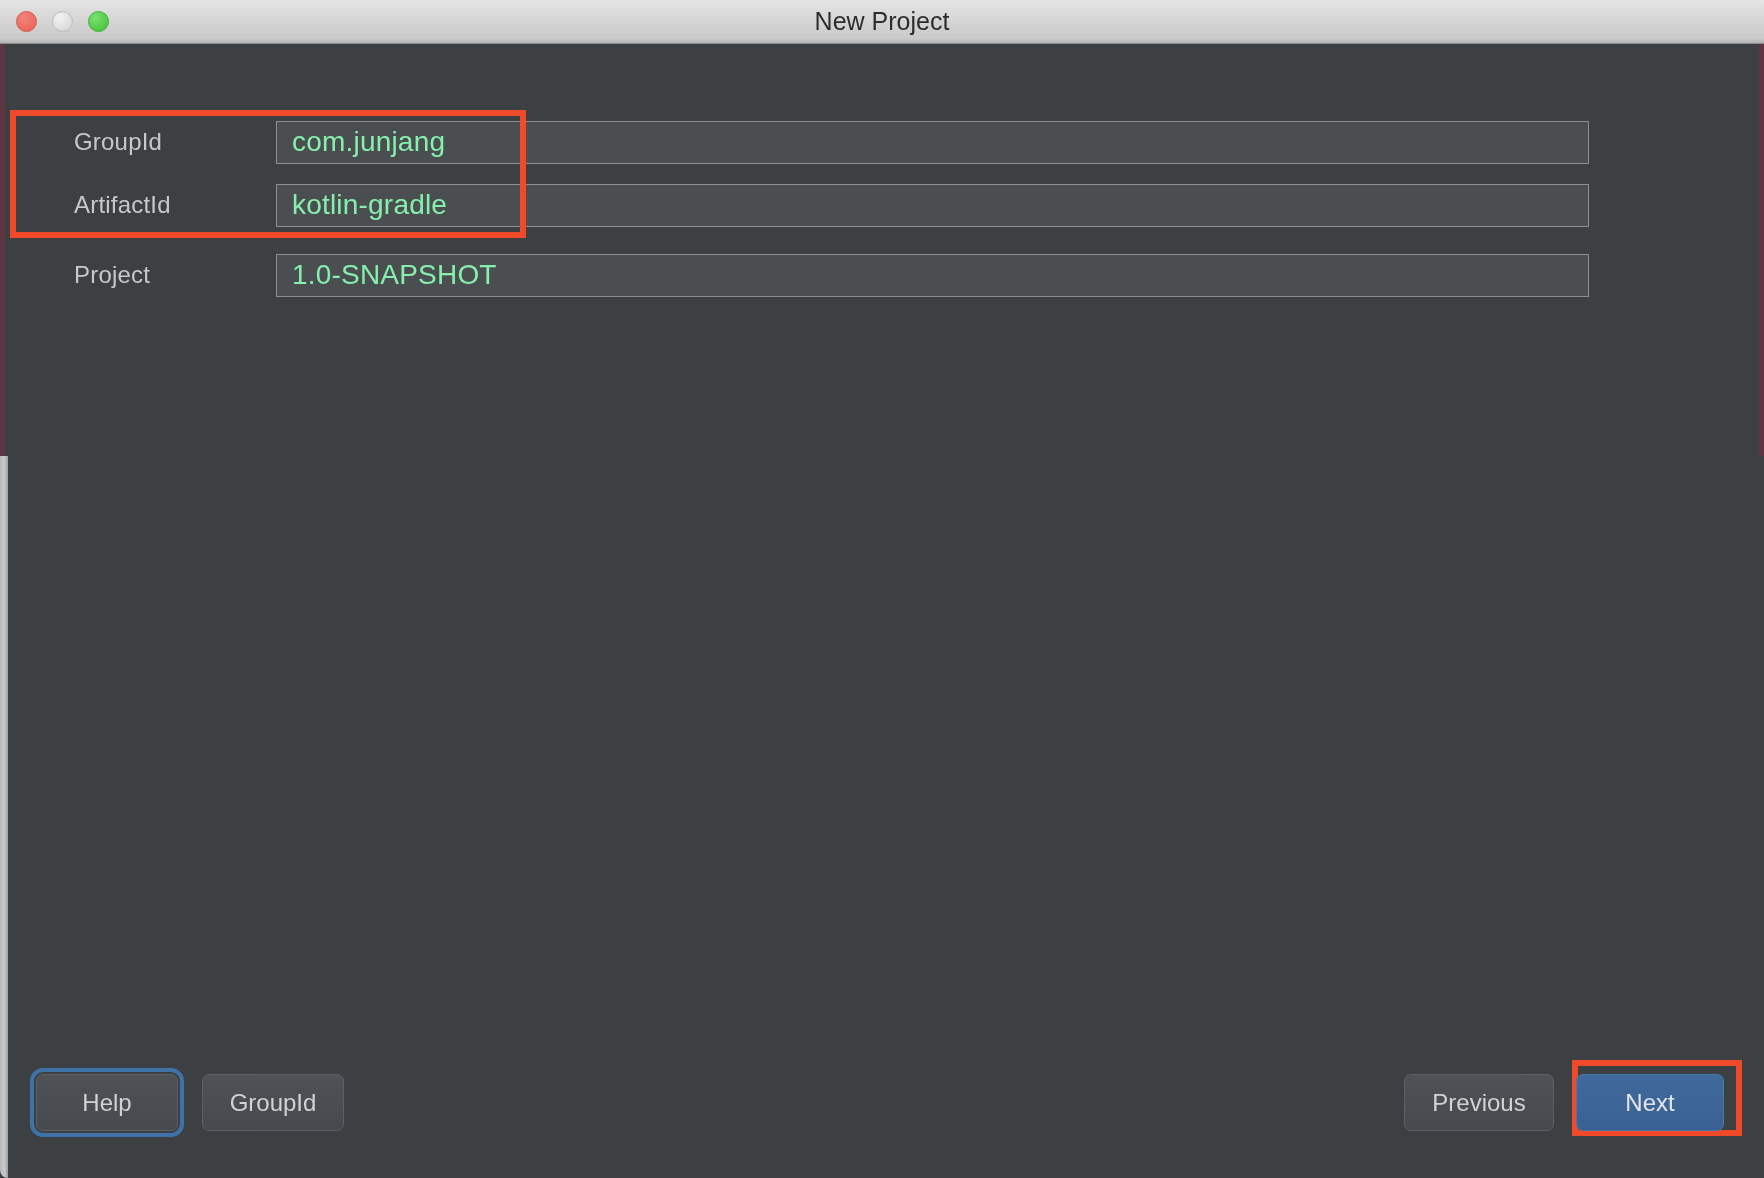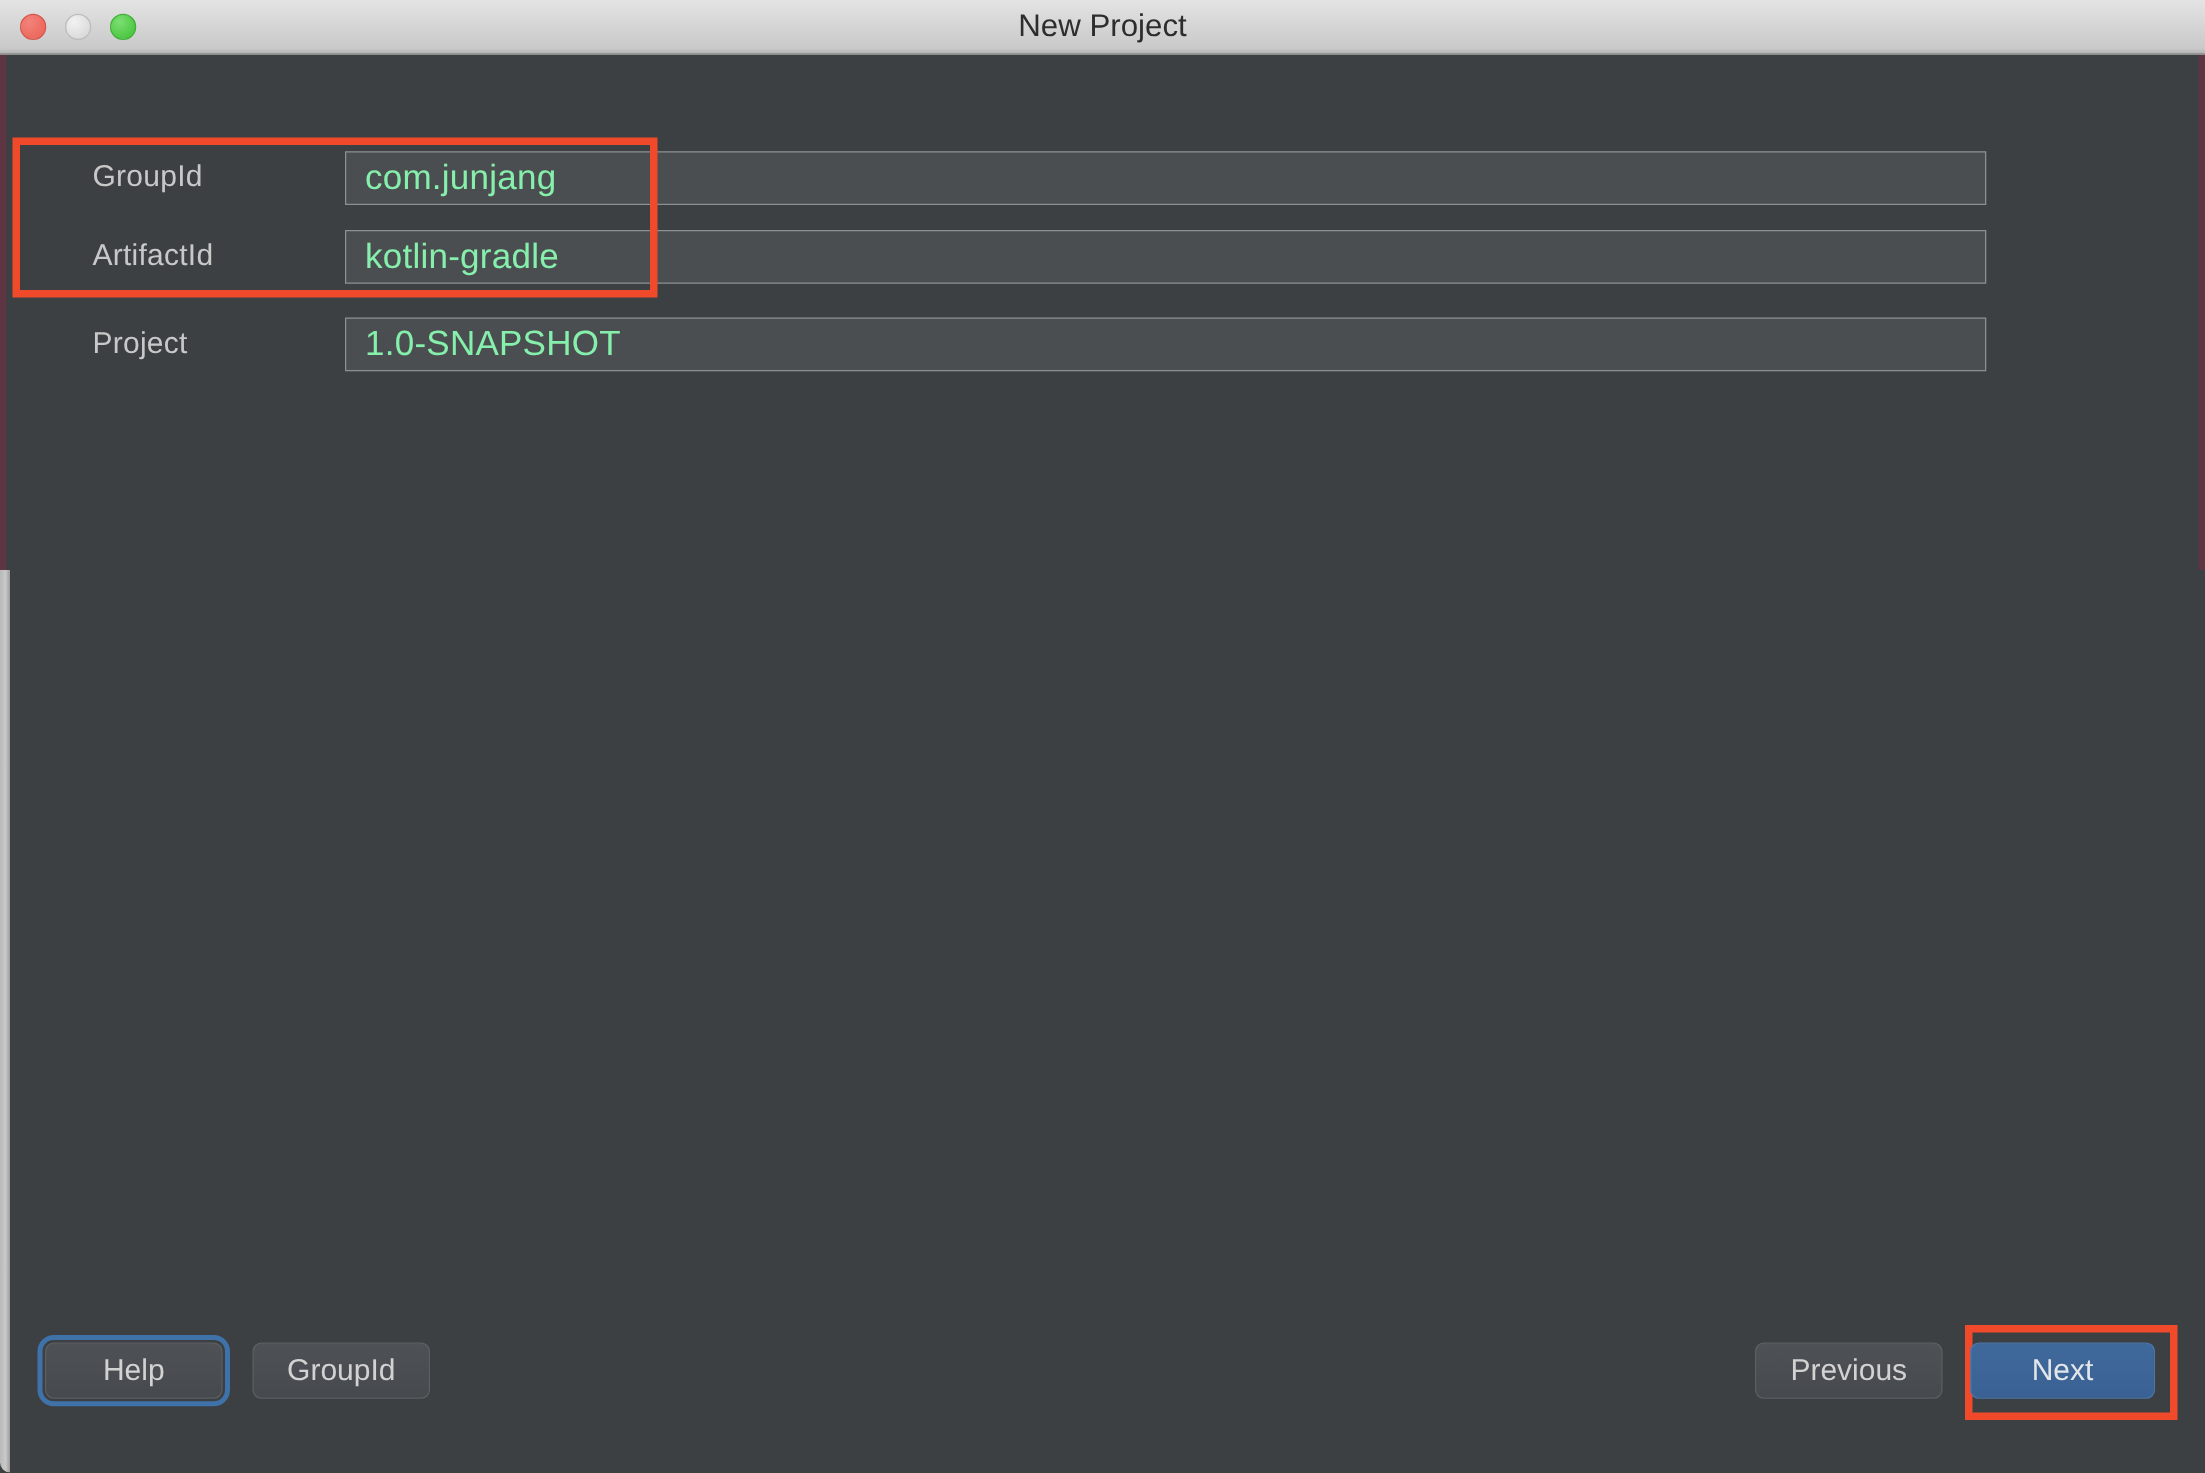--- a/index.html
+++ b/index.html
@@ -173,21 +173,21 @@
   }
   .buttons-right {
     position: absolute;
     left: 1404px;
     top: 1030px;
     display: flex;
     gap: 22px;
   }
 
   .btn {
-    height: 45px;
+    height: 57px;
     min-width: 142px;
     border-radius: 7px;
     background: linear-gradient(to bottom, #4e5256 0%, #46494d 100%);
     border: 1px solid #5c6064;
     color: #d2d2d2;
     font-size: 24px;
     font-family: "Liberation Sans", sans-serif;
     display: flex;
     align-items: center;
     justify-content: center;

